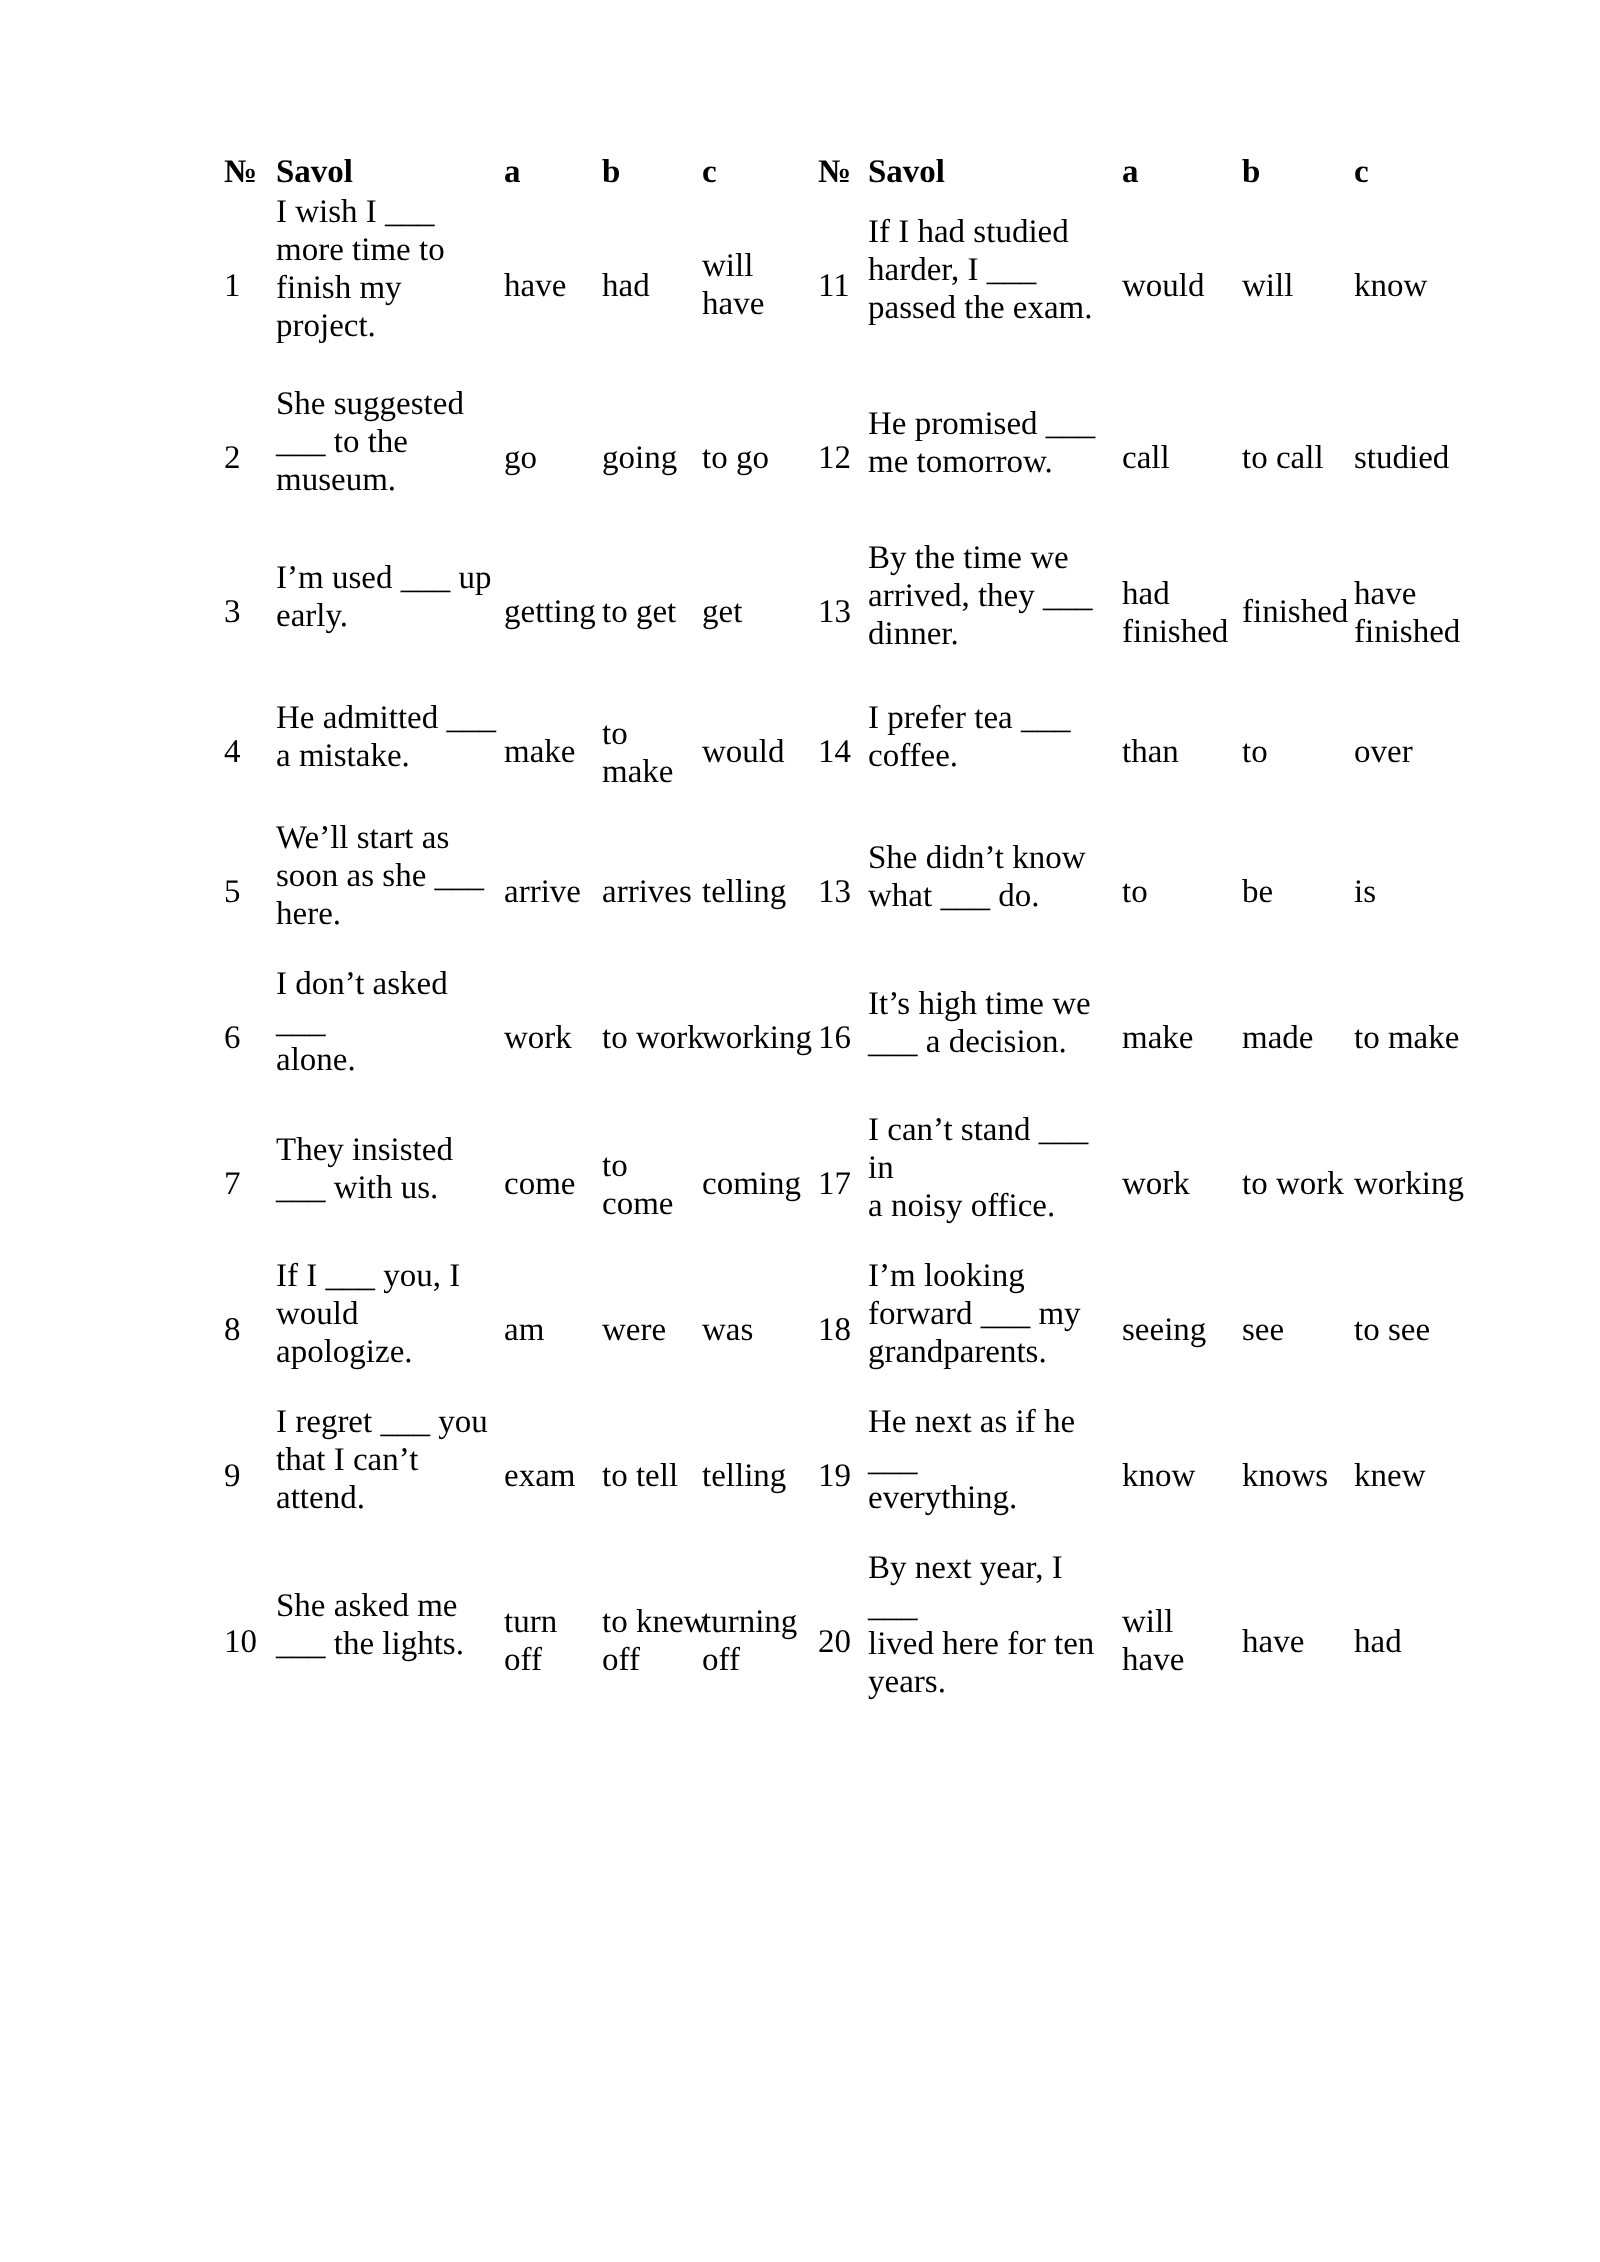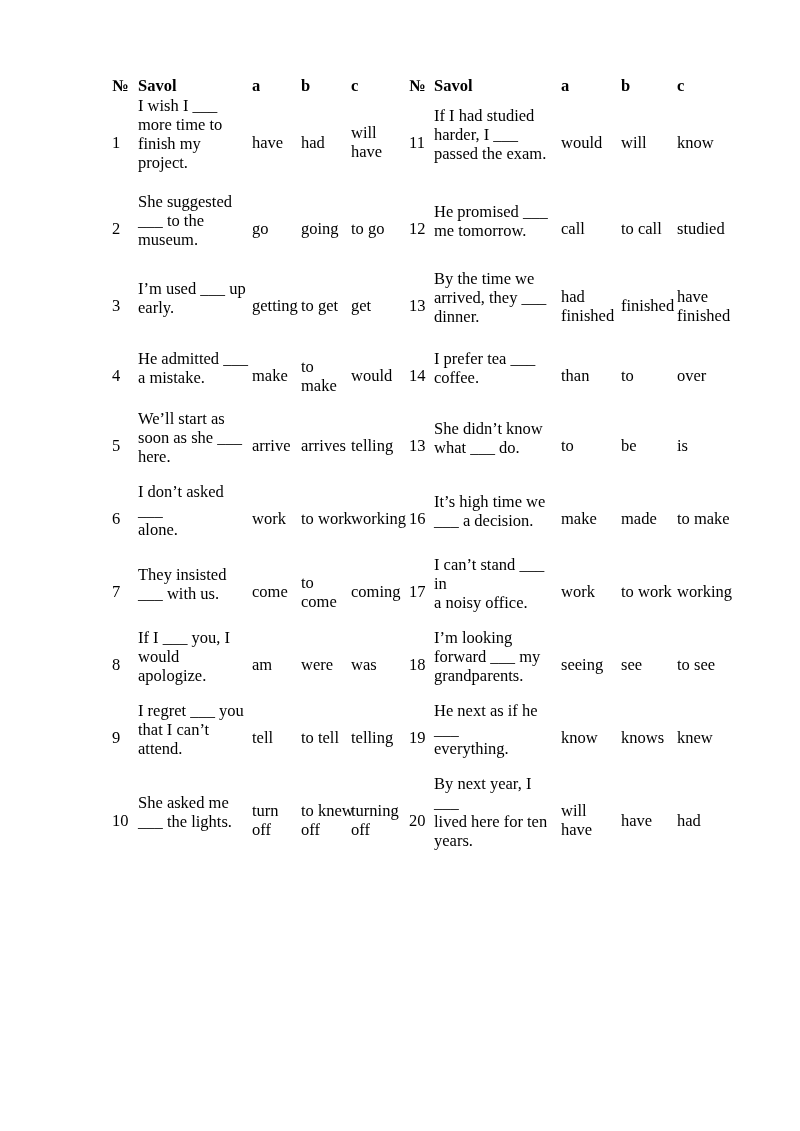--- a/index.html
+++ b/index.html
@@ -227,21 +227,21 @@
 grandparents.</td>
           <td class="opt">seeing</td>
           <td class="opt">see</td>
           <td class="opt">to see</td>
         </tr>
         <tr>
           <td class="num">9</td>
           <td class="q">I regret ___ you
 that I can’t
 attend.</td>
-          <td class="opt">tell</td>
+          <td class="opt">exam</td>
           <td class="opt">to tell</td>
           <td class="opt">telling</td>
           <td class="num">19</td>
           <td class="q">He next as if he ___
 everything.</td>
           <td class="opt">know</td>
           <td class="opt">knows</td>
           <td class="opt">knew</td>
         </tr>
         <tr>

